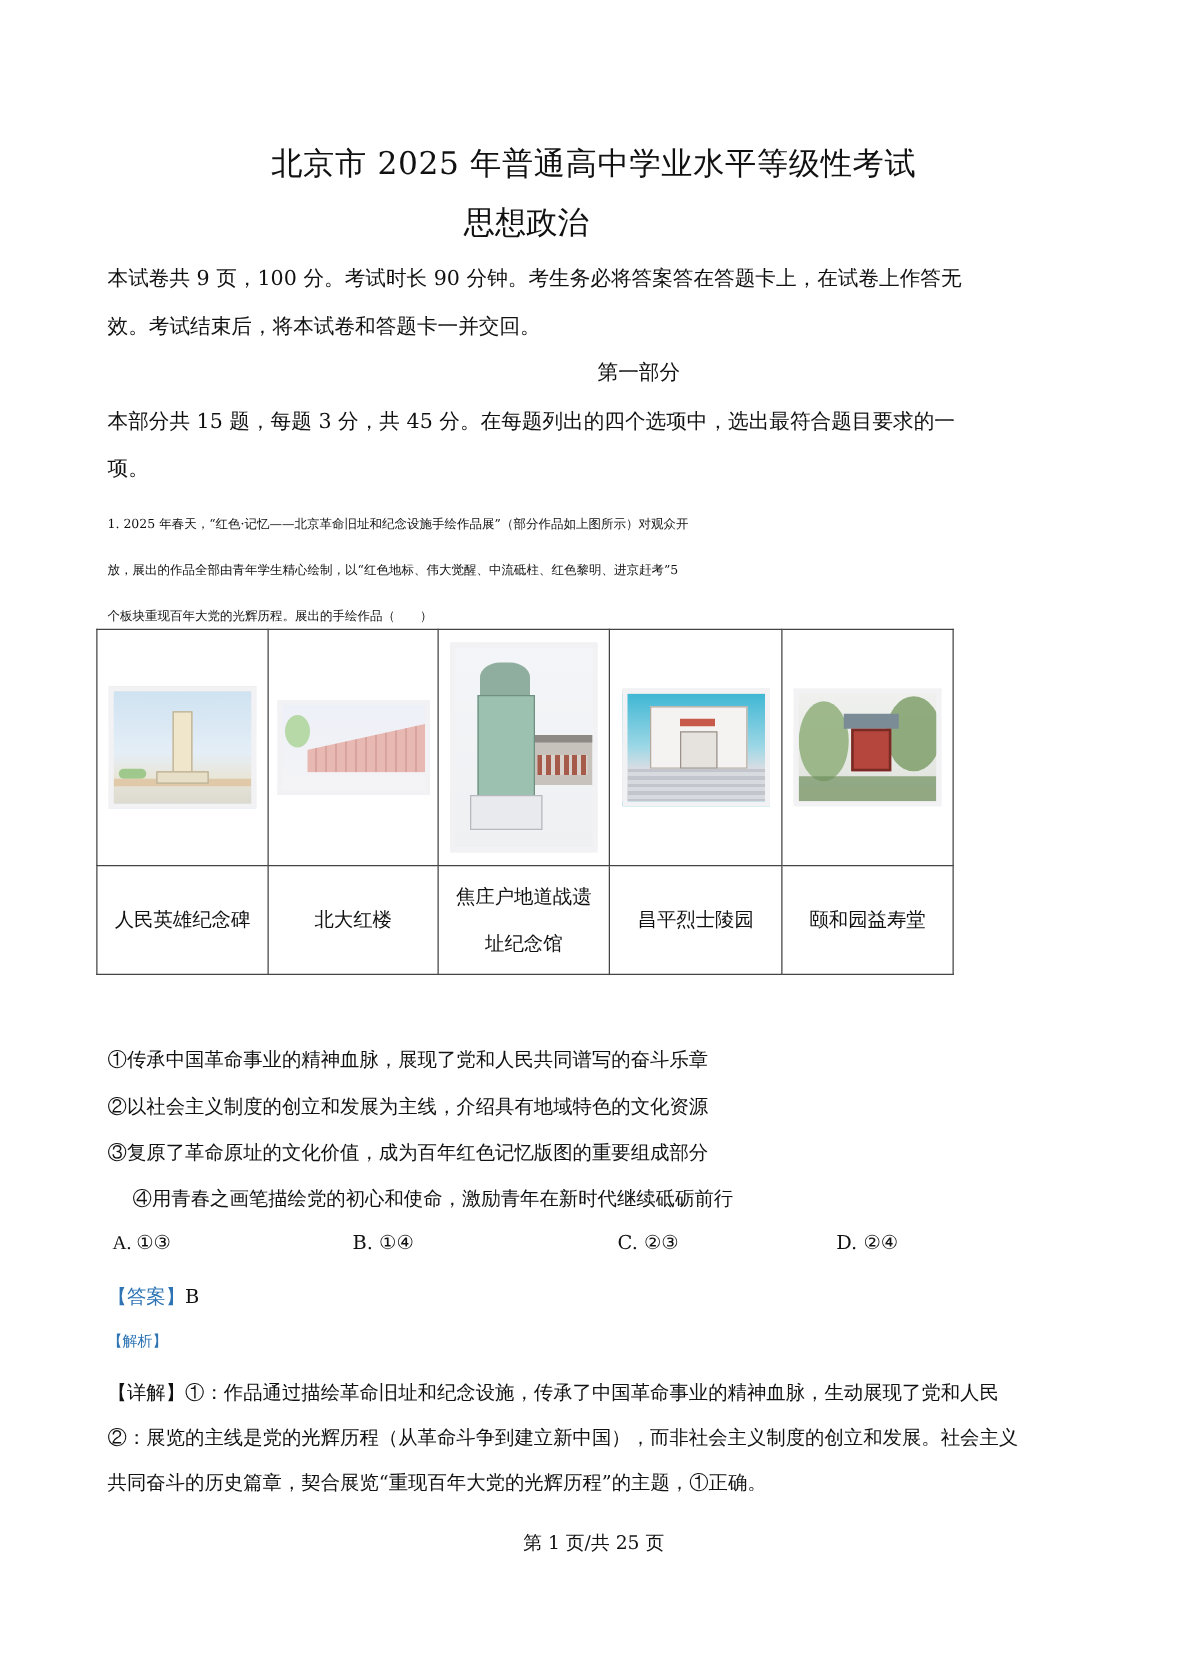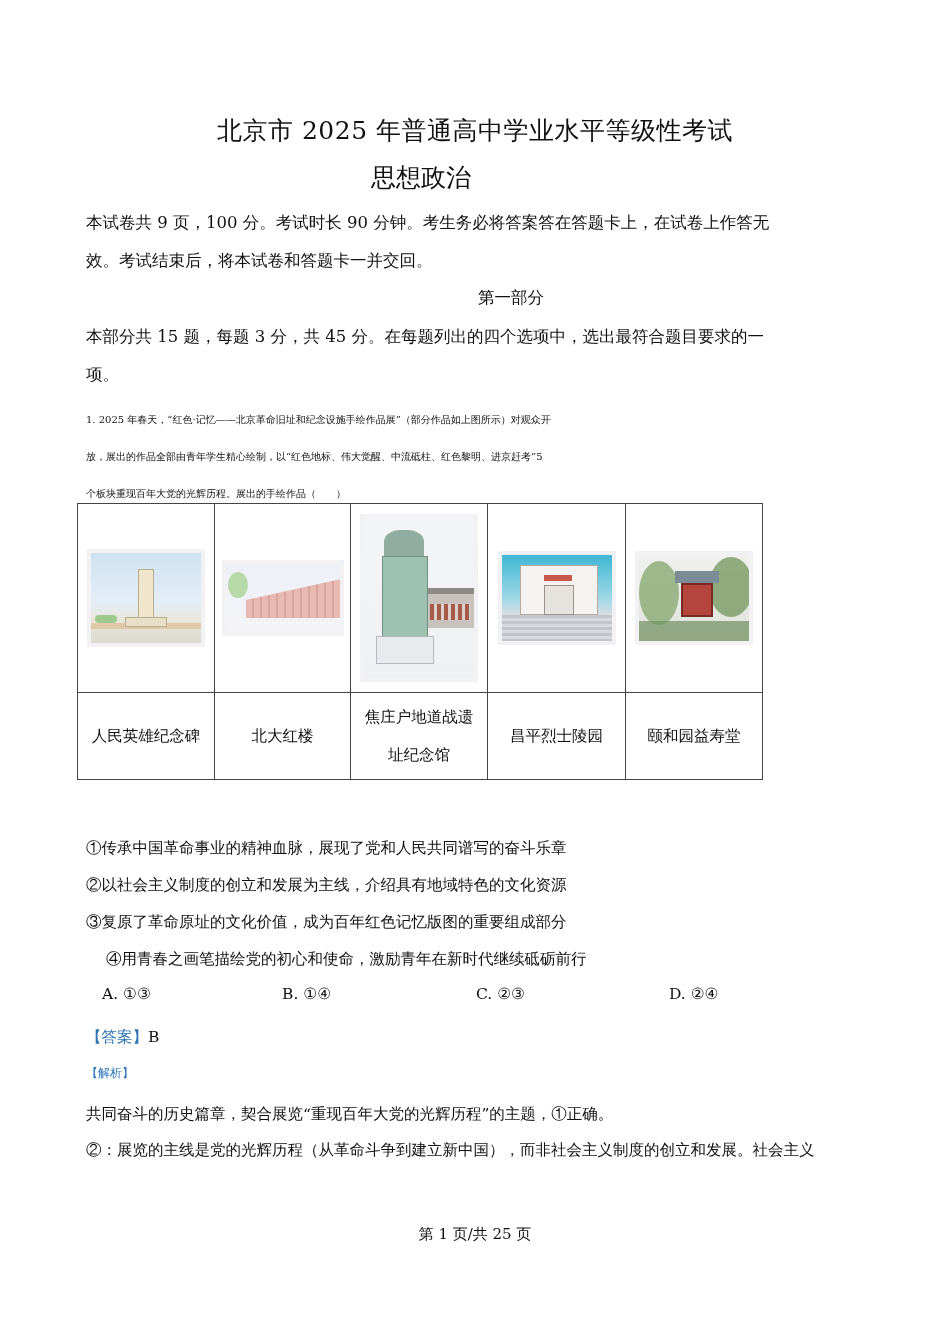--- a/index.html
+++ b/index.html
@@ -155,30 +155,31 @@
   </tr>
 </tbody>
   </table>
 
 <div class="abs opts" style="top:830px;">①传承中国革命事业的精神血脉，展现了党和人民共同谱写的奋斗乐章</div>
 <div class="abs opts" style="top:867px;">②以社会主义制度的创立和发展为主线，介绍具有地域特色的文化资源</div>
 <div class="abs opts" style="top:904px;">③复原了革命原址的文化价值，成为百年红色记忆版图的重要组成部分</div>
 <div class="abs opts" style="top:941px;margin-left:20px;">④用青春之画笔描绘党的初心和使命，激励青年在新时代继续砥砺前行</div>
 
 <div class="abs choices">
-  <span style="left:16px;">A. ①③</span>
+  <span style="left:4px;font-family:Liberation Serif, serif;">A. ①③</span>
   <span style="left:196px;">B. ①④</span>
-  <span style="left:390px;text-align:right;">C. ②③</span>
+  <span style="left:408px;text-align:right;">C. ②③</span>
   <span style="left:583px;">D. ②④</span>
 </div>
 
 <div class="abs answer">
   <span class="blue">【答案】</span><span>B</span>
 </div>
 
 <div class="abs analysis blue">【解析】</div>
 
 <div class="abs detail">
+  <div><span>【详解】</span><span>①：作品通过描绘革命旧址和纪念设施，传承了中国革命事业的精神血脉，生动展现了党和人民</span></div>
+  <div>②：展览的主线是党的光辉历程（从革命斗争到建立新中国），而非社会主义制度的创立和发展。社会主义</div>
   <div>共同奋斗的历史篇章，契合展览“重现百年大党的光辉历程”的主题，①正确。</div>
-  <div>②：展览的主线是党的光辉历程（从革命斗争到建立新中国），而非社会主义制度的创立和发展。社会主义</div>
 </div>
 
 <div class="abs footer">第 1 页/共 25 页</div>
 
 </body></html>

